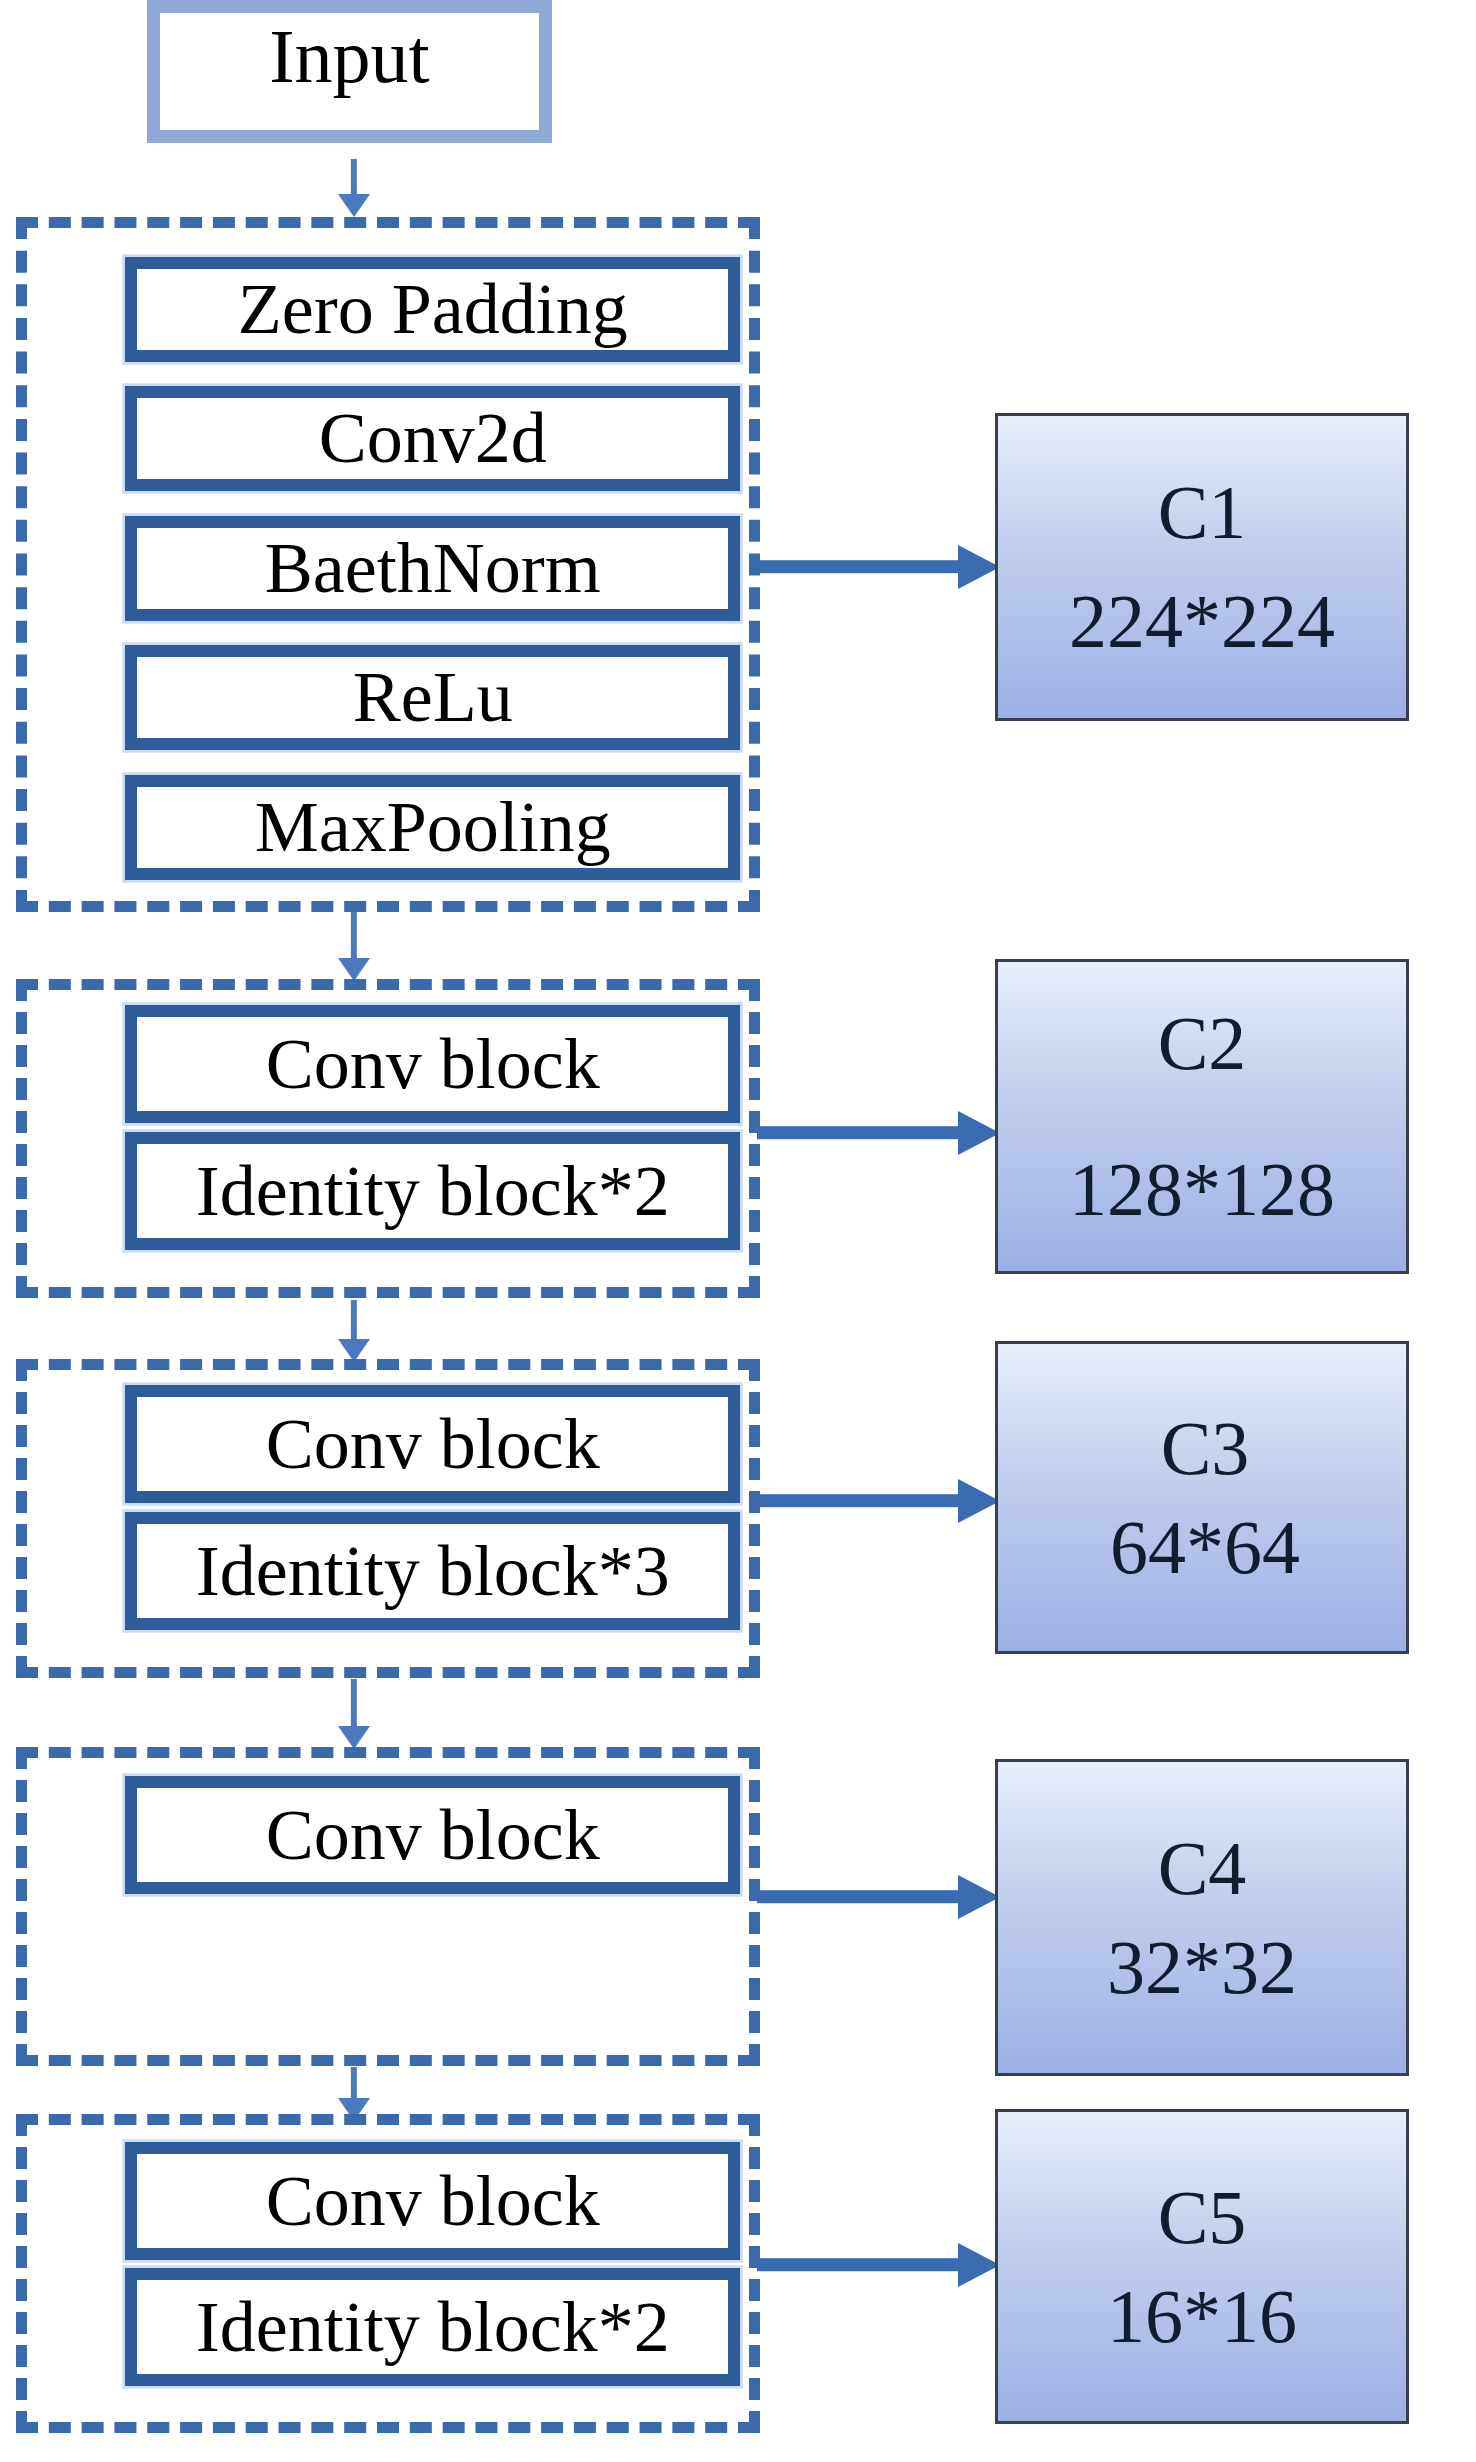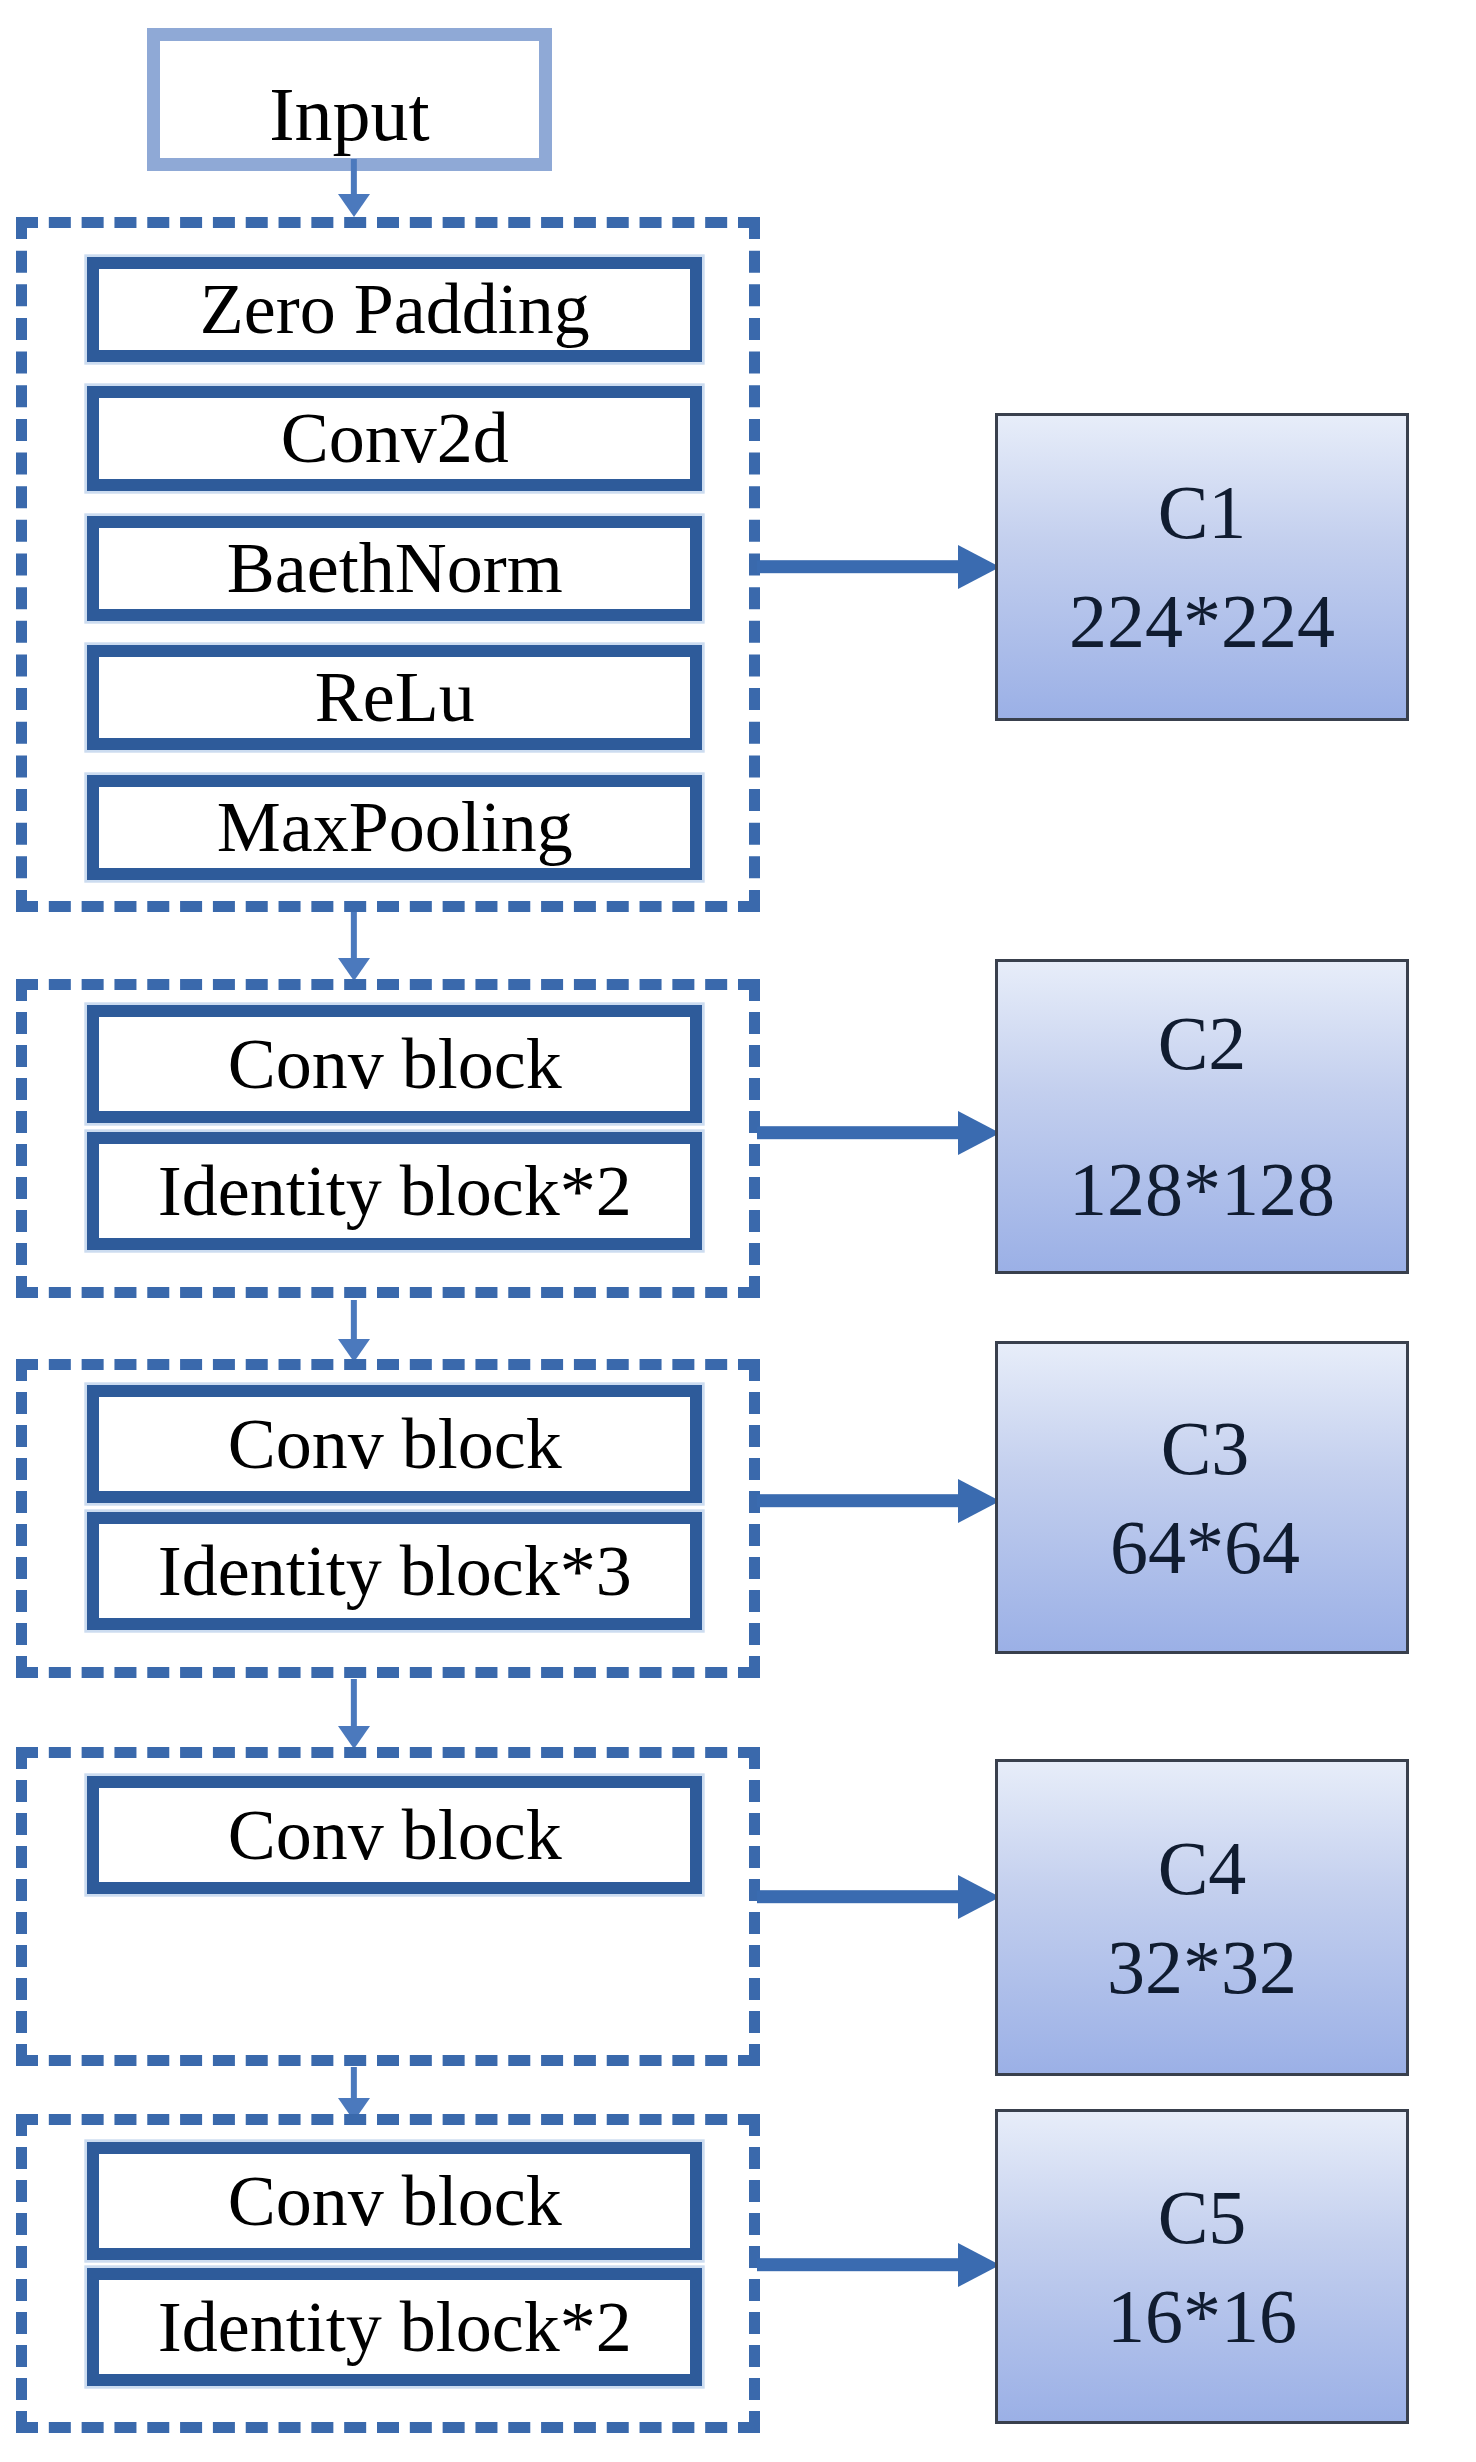--- a/index.html
+++ b/index.html
@@ -3,33 +3,33 @@
 <meta charset="utf-8">
 <style>
   html,body { margin:0; padding:0; background:#ffffff; }
   .canvas {
     position:relative; width:1477px; height:2462px; background:#ffffff;
     font-family:"Liberation Serif", serif; color:#000;
     overflow:hidden;
   }
   
   .input-box {
-    position:absolute; left:147px; top:28px; width:405px; height:143px;
+    position:absolute; left:147px; top:0; width:405px; height:143px;
     border:13.6px solid var(--input-border); background:#ffffff;
-    box-sizing:border-box; display:flex; align-items:flex-end; justify-content:center;
+    box-sizing:border-box; display:flex; align-items:flex-start; justify-content:center;
     font-size:76px;
   }
   
   .stage {
     position:absolute; left:16.3px; width:744px;
     border:11.8px dashed var(--dash); box-sizing:border-box;
     display:flex; flex-direction:column; align-items:flex-start;
   }
   .layer {
-    margin-left:60px; width:615px; box-sizing:border-box;
+    margin-left:98px; width:615px; box-sizing:border-box;
     border:12.7px solid var(--layer-border); background:#ffffff;
     box-shadow:0 0 0 2.7px #ccdcf0;
     display:flex; align-items:center; justify-content:center;
     font-size:72px; white-space:nowrap;
   }
   .s1 { top:217px;  height:695px; padding-top:29px; row-gap:24.4px; }
   .s1 .layer { height:105px; }
   .s2 { top:979px; height:319px; padding-top:15.4px; row-gap:9px; }
   .s3 { top:1359px; height:319px; padding-top:15.4px; row-gap:9px; }
   .s4 { top:1747px; height:319px; padding-top:18px; row-gap:9px; }

